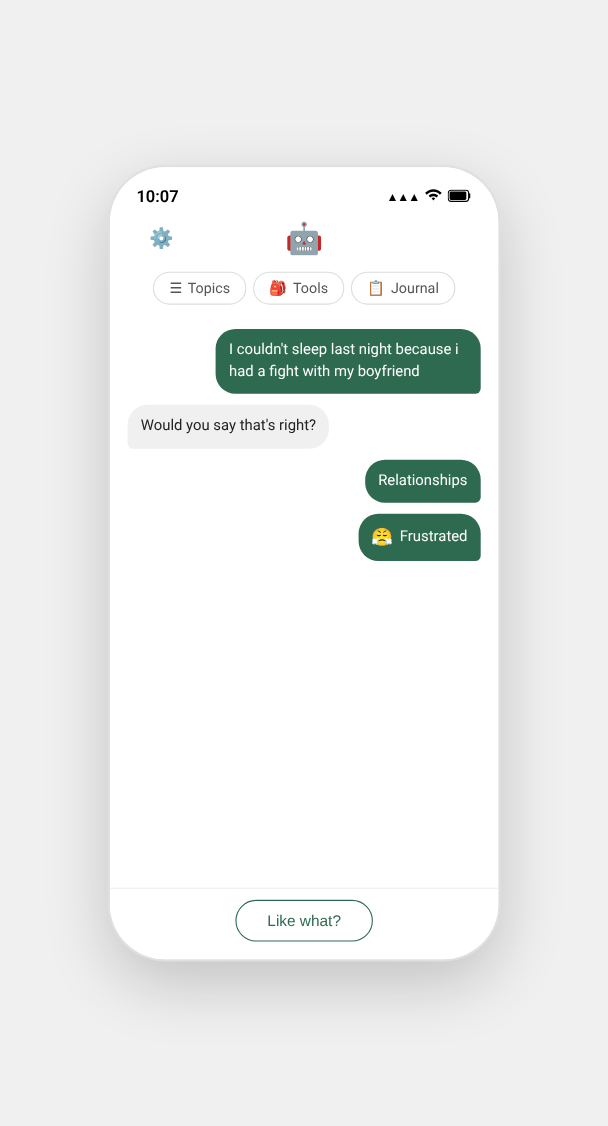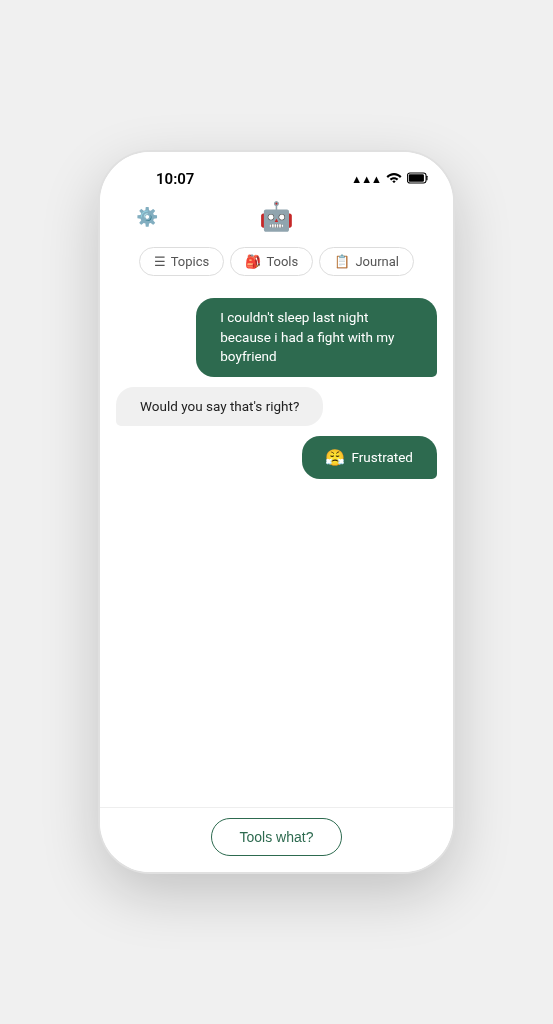--- a/index.html
+++ b/index.html
@@ -29,21 +29,20 @@
       background: #fff;
       padding: 10px 20px 0 20px;
       flex-shrink: 0;
     }
 
     .status-bar {
       display: flex;
       justify-content: space-between;
       align-items: center;
       padding: 8px 4px 4px 4px;
-      margin-left: 32px;
     }
 
     .status-time {
       font-size: 15px;
       font-weight: 600;
       color: #000;
     }
 
     .status-icons {
       display: flex;
@@ -96,21 +95,21 @@
       overflow-y: auto;
       padding: 12px 16px;
       background: #fff;
       display: flex;
       flex-direction: column;
       gap: 10px;
     }
 
     .bubble {
       max-width: 75%;
-      padding: 10px 24px;
+      padding: 10px 12px;
       border-radius: 18px;
       font-size: 13.5px;
       line-height: 1.45;
     }
 
     .bubble-user {
       background: #2d6a4f;
       color: #fff;
       align-self: flex-end;
       border-bottom-right-radius: 5px;
@@ -197,26 +196,29 @@
       <span>I couldn't sleep last night because i had a fight with my boyfriend</span>
     </div>
 
 
     <div class="bubble bubble-bot">
       <span>Would you say that's right?</span>
     </div>
 
 
 
+    <div class="bubble bubble-user" style="background:#2d6a4f; color:#fff; align-self:flex-end;">
+      <span>Relationships</span>
+    </div>
 
 
     <div class="bubble bubble-user" style="background:#2d6a4f; color:#fff; align-self:flex-end; display:flex; align-items:center; gap:6px;">
       <span style="font-size:16px;">😤</span>
       <span>Frustrated</span>
     </div>
 
   </div>
 
   <div class="chat-bottom">
-    <button class="like-what-btn">Tools what?</button>
+    <button class="like-what-btn">Like what?</button>
   </div>
 
 </div>
 
 </body></html>

